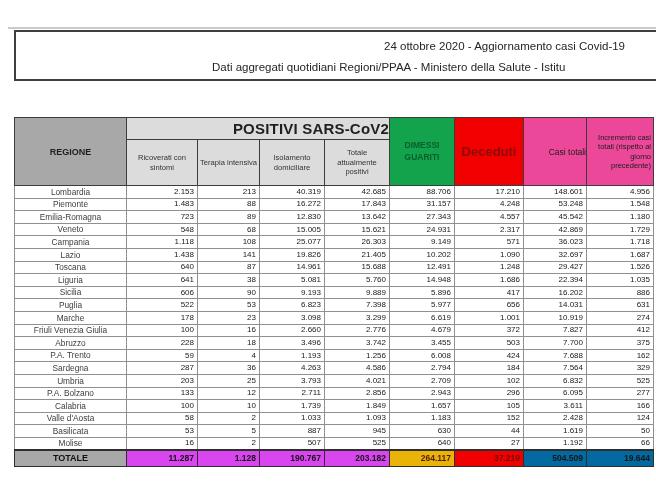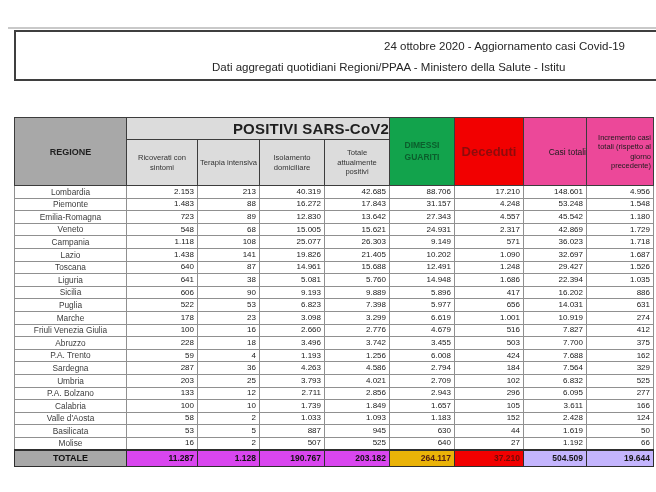--- a/index.html
+++ b/index.html
@@ -41,21 +41,21 @@
 
   tr.total-row td {
     font-weight:bold; font-size:8.5px; height:17px;
     border:1px solid #2e2e2e; border-top:2px solid #2e2e2e;
     padding:1px 3px; text-align:right; line-height:1;
   }
   tr.total-row td.t-label { background:#a8a8a8; text-align:center; font-size:9px; color:#111; }
   tr.total-row td.t-light { background:#d946ef; color:#111; }
   tr.total-row td.t-green { background:#eab308; color:#511c14; }
   tr.total-row td.t-red   { background:#f20000; color:#6f0b06; }
-  tr.total-row td.t-gold  { background:#c4b5fd; color:#161616; }
+  tr.total-row td.t-gold  { background:#0369a1; color:#161616; }
 </style>
 </head>
 <body>
 
 <div class="page">
 
   <div class="top-line"></div>
 
   <div class="title-box">
     <span class="title-line title-line-1">24 ottobre 2020 - Aggiornamento casi Covid-19</span>
@@ -212,21 +212,21 @@
           <td class="num">10.919</td>
           <td class="num">274</td>
         </tr>
         <tr>
           <td class="region">Friuli Venezia Giulia</td>
           <td class="num">100</td>
           <td class="num">16</td>
           <td class="num">2.660</td>
           <td class="num">2.776</td>
           <td class="num">4.679</td>
-          <td class="num">516</td>
+          <td class="num">372</td>
           <td class="num">7.827</td>
           <td class="num">412</td>
         </tr>
         <tr>
           <td class="region">Abruzzo</td>
           <td class="num">228</td>
           <td class="num">18</td>
           <td class="num">3.496</td>
           <td class="num">3.742</td>
           <td class="num">3.455</td>

